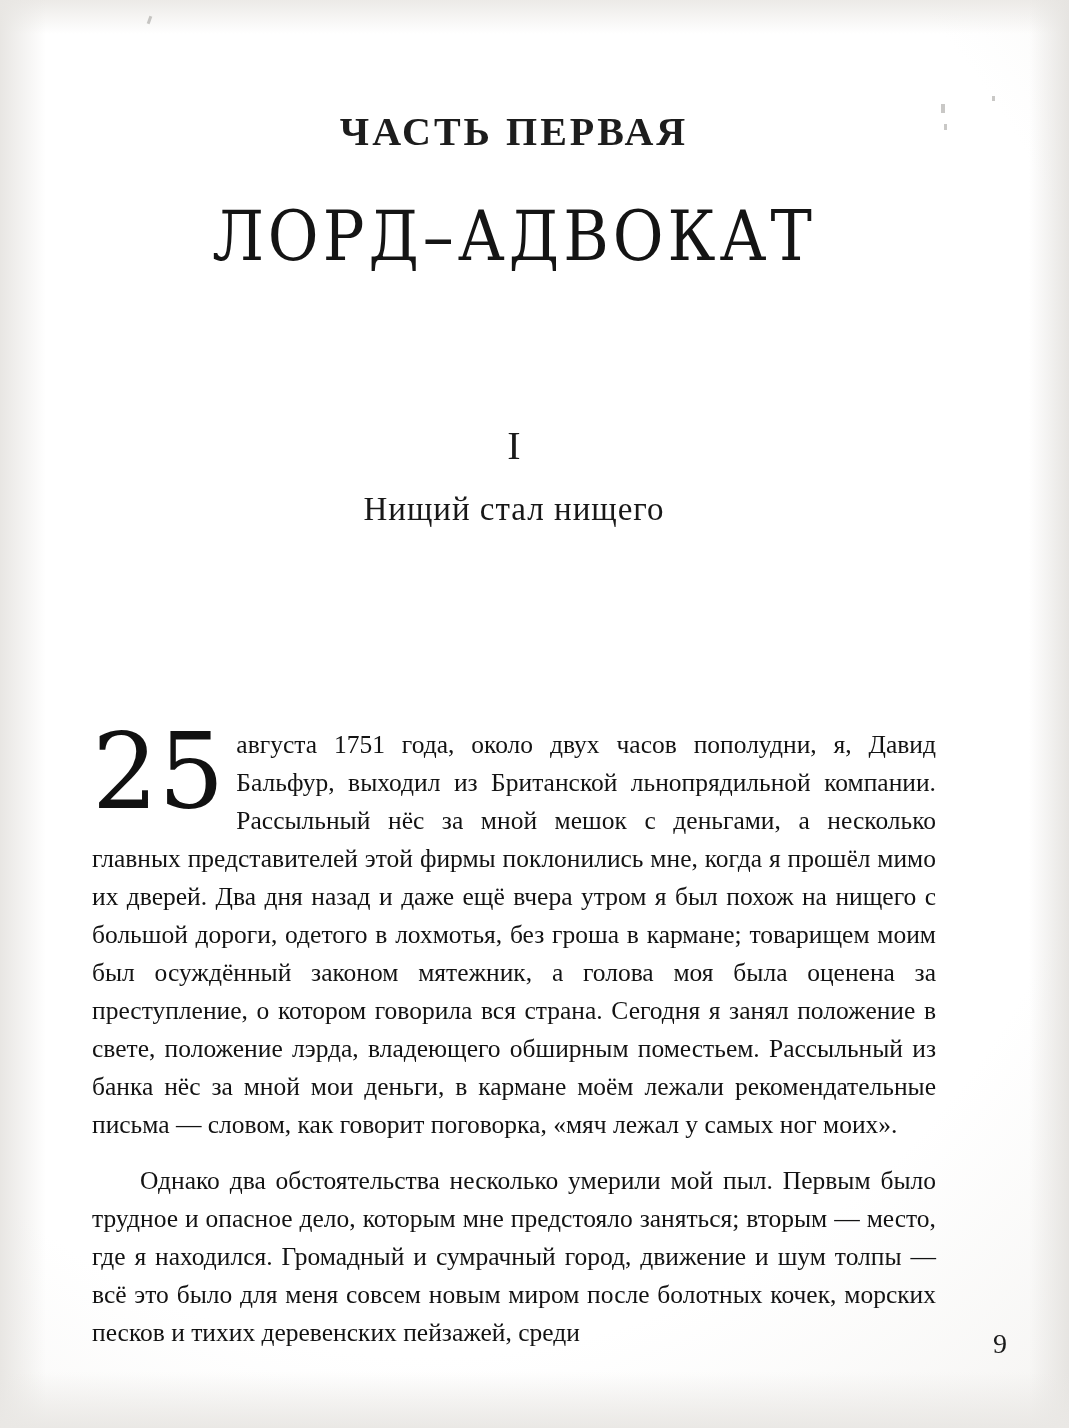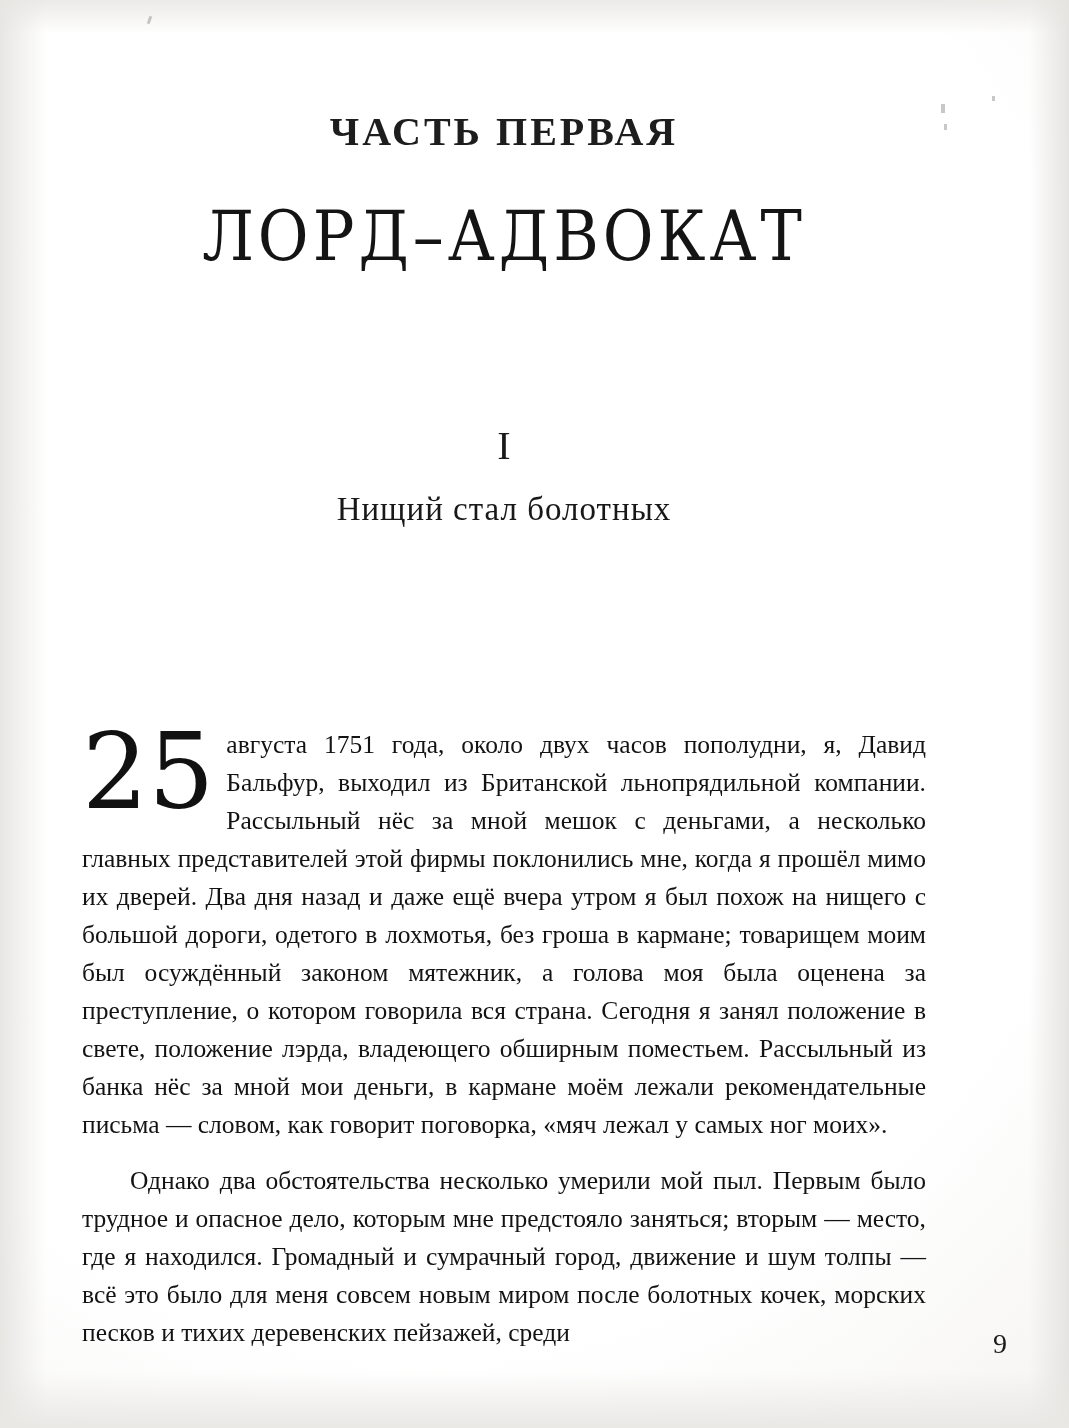--- a/index.html
+++ b/index.html
@@ -46,21 +46,21 @@
   .edge-bottom {
     position: absolute;
     left: 0; bottom: 0;
     width: 100%; height: 56px;
     background: linear-gradient(to top, #eae8e5 0%, rgba(255,255,255,0) 100%);
     pointer-events: none;
   }
 
   .content {
     position: absolute;
-    left: 64px;
+    left: 74px;
     top: 0;
     width: 880px;
     height: 100%;
   }
 
   .part-label {
     margin-top: 108px;
     text-align: center;
     font-size: 40px;
     letter-spacing: 3px;
@@ -155,21 +155,21 @@
   <div class="speck" style="left:992px; top:96px; width:3px; height:5px;"></div>
 
   <div class="content">
 
     <div class="part-label">ЧАСТЬ ПЕРВАЯ</div>
 
     <div class="part-title">ЛОРД–АДВОКАТ</div>
 
     <div class="chapter-number">I</div>
 
-    <div class="chapter-title">Нищий стал болотных</div>
+    <div class="chapter-title">Нищий стал нищего</div>
 
     <div class="body-text">
       <p>
         <span class="dropcap">25</span><span>августа 1751 года, около двух часов пополудни, я, Давид Бальфур, выходил из Британской льнопрядильной компании. Рассыльный нёс за мной мешок с деньгами, а несколько главных представителей этой фирмы поклонились мне, когда я прошёл мимо их дверей. Два дня назад и даже ещё вчера утром я был похож на нищего с большой дороги, одетого в лохмотья, без гроша в кармане; товарищем моим был осуждённый законом мятежник, а голова моя была оценена за преступление, о котором говорила вся страна. Сегодня я занял положение в свете, положение лэрда, владеющего обширным поместьем. Рассыльный из банка нёс за мной мои деньги, в кармане моём лежали рекомендательные письма — словом, как говорит поговорка, «мяч лежал у самых ног моих».</span>
       </p>
       <p class="indent">
         <span>Однако два обстоятельства несколько умерили мой пыл. Первым было трудное и опасное дело, которым мне предстояло заняться; вторым — место, где я находился. Громадный и сумрачный город, движение и шум толпы — всё это было для меня совсем новым миром после болотных кочек, морских песков и тихих деревенских пейзажей, среди</span>
       </p>
     </div>
 

